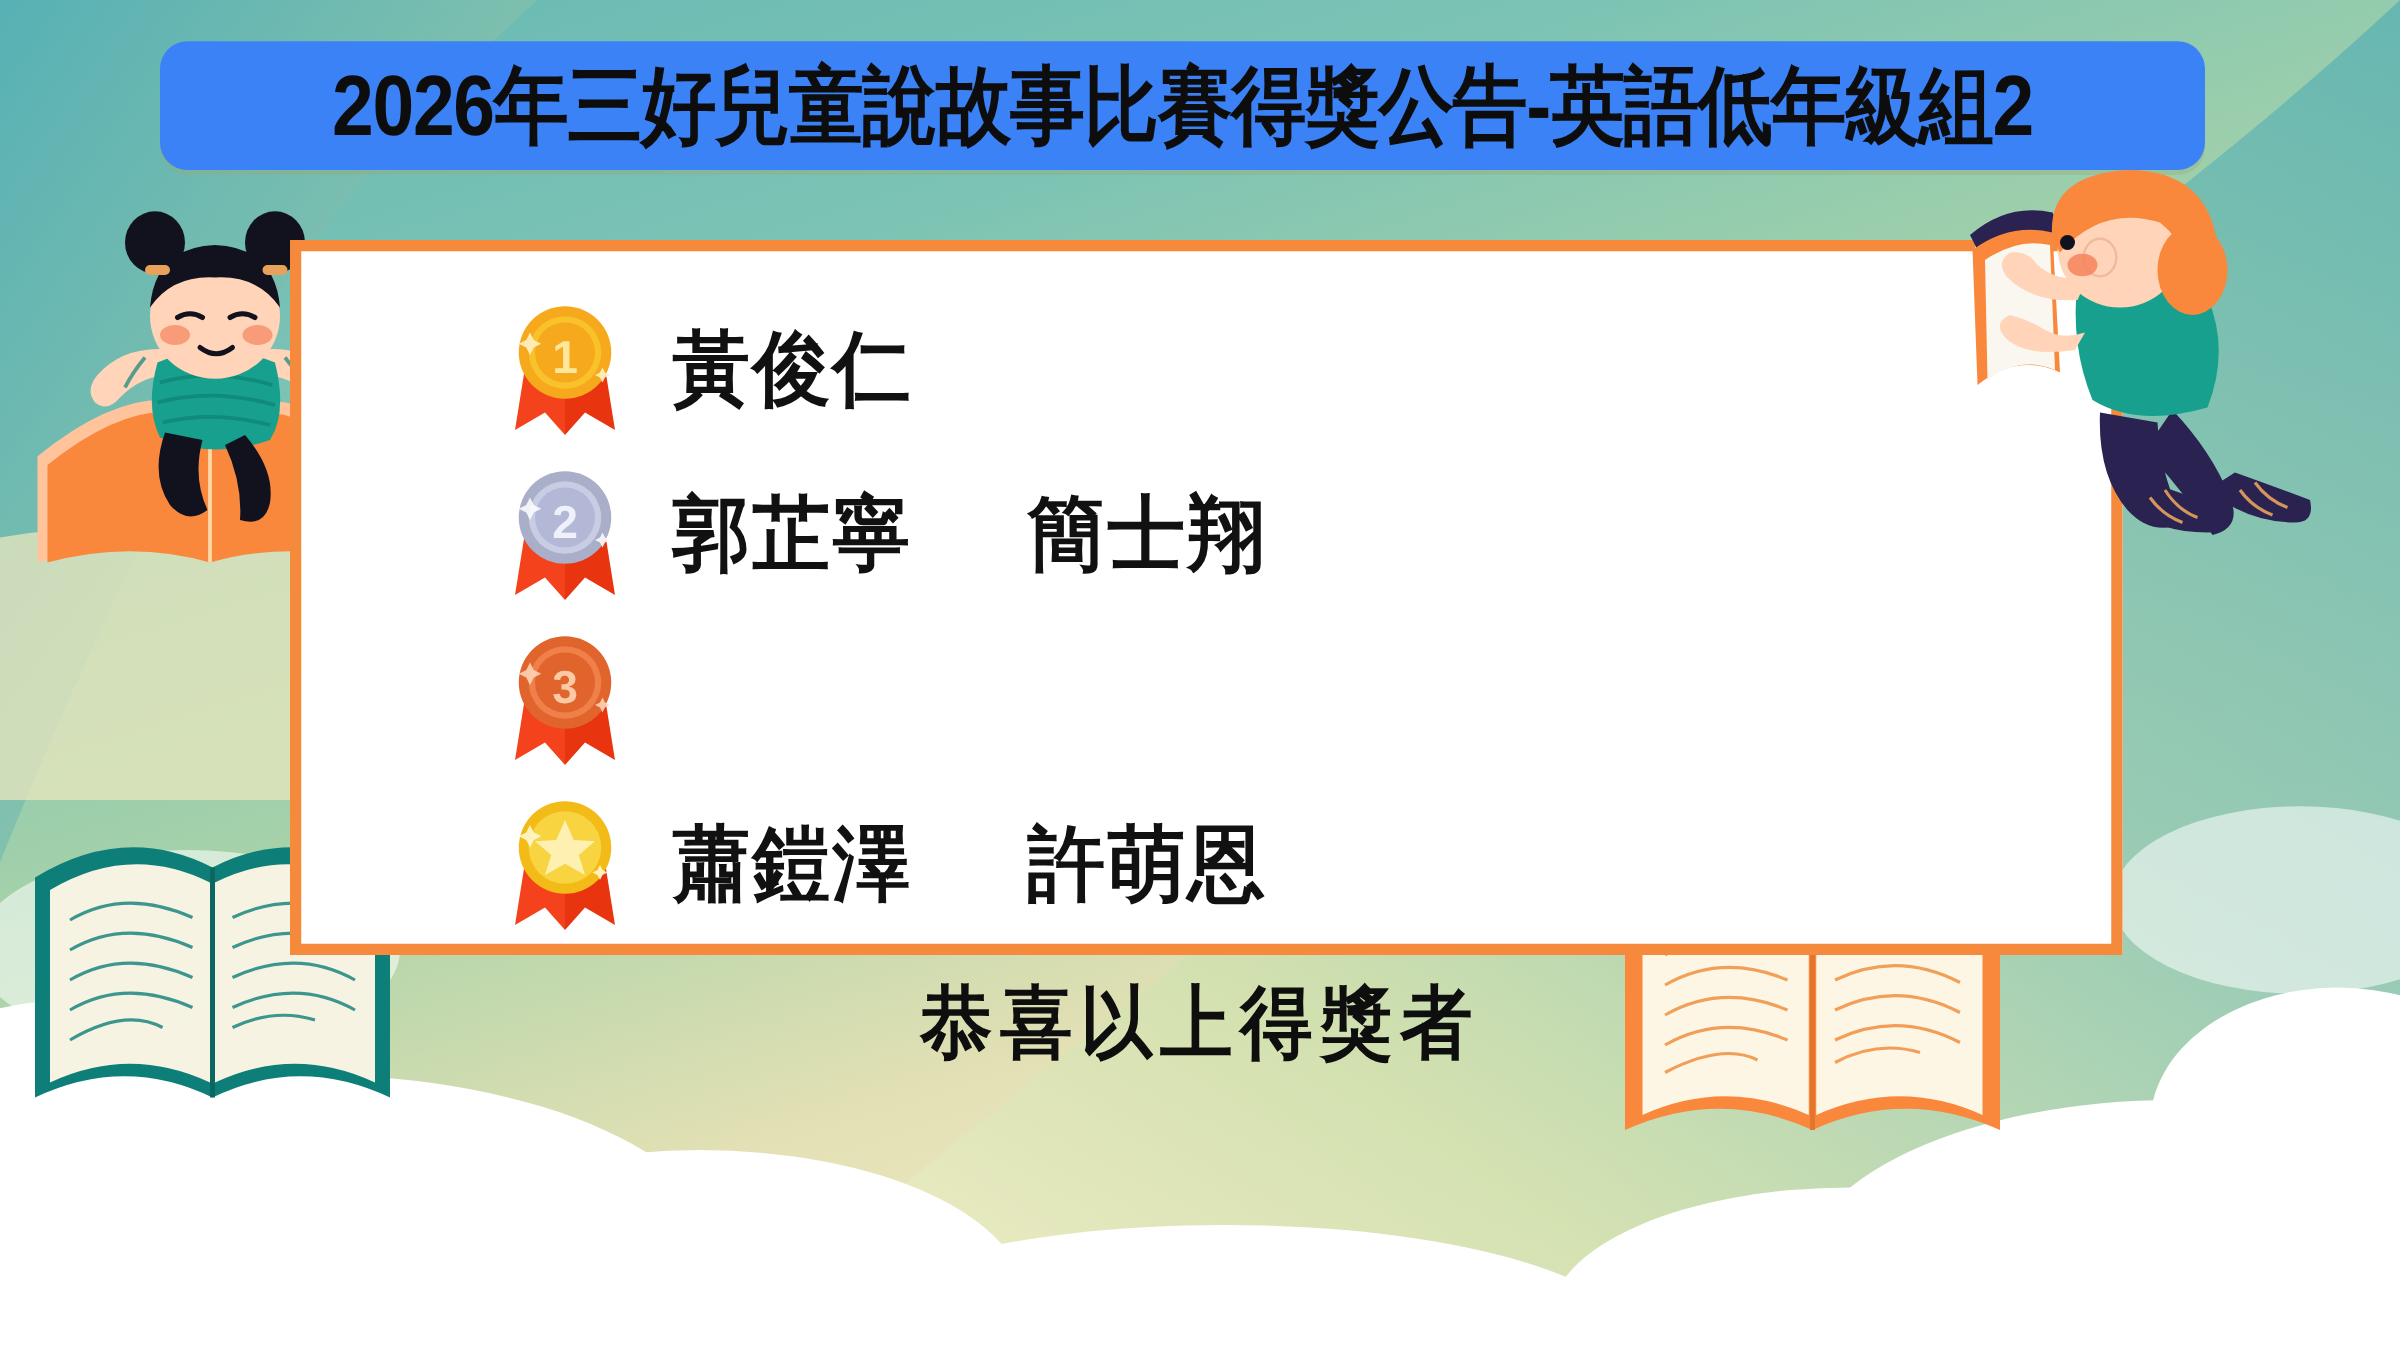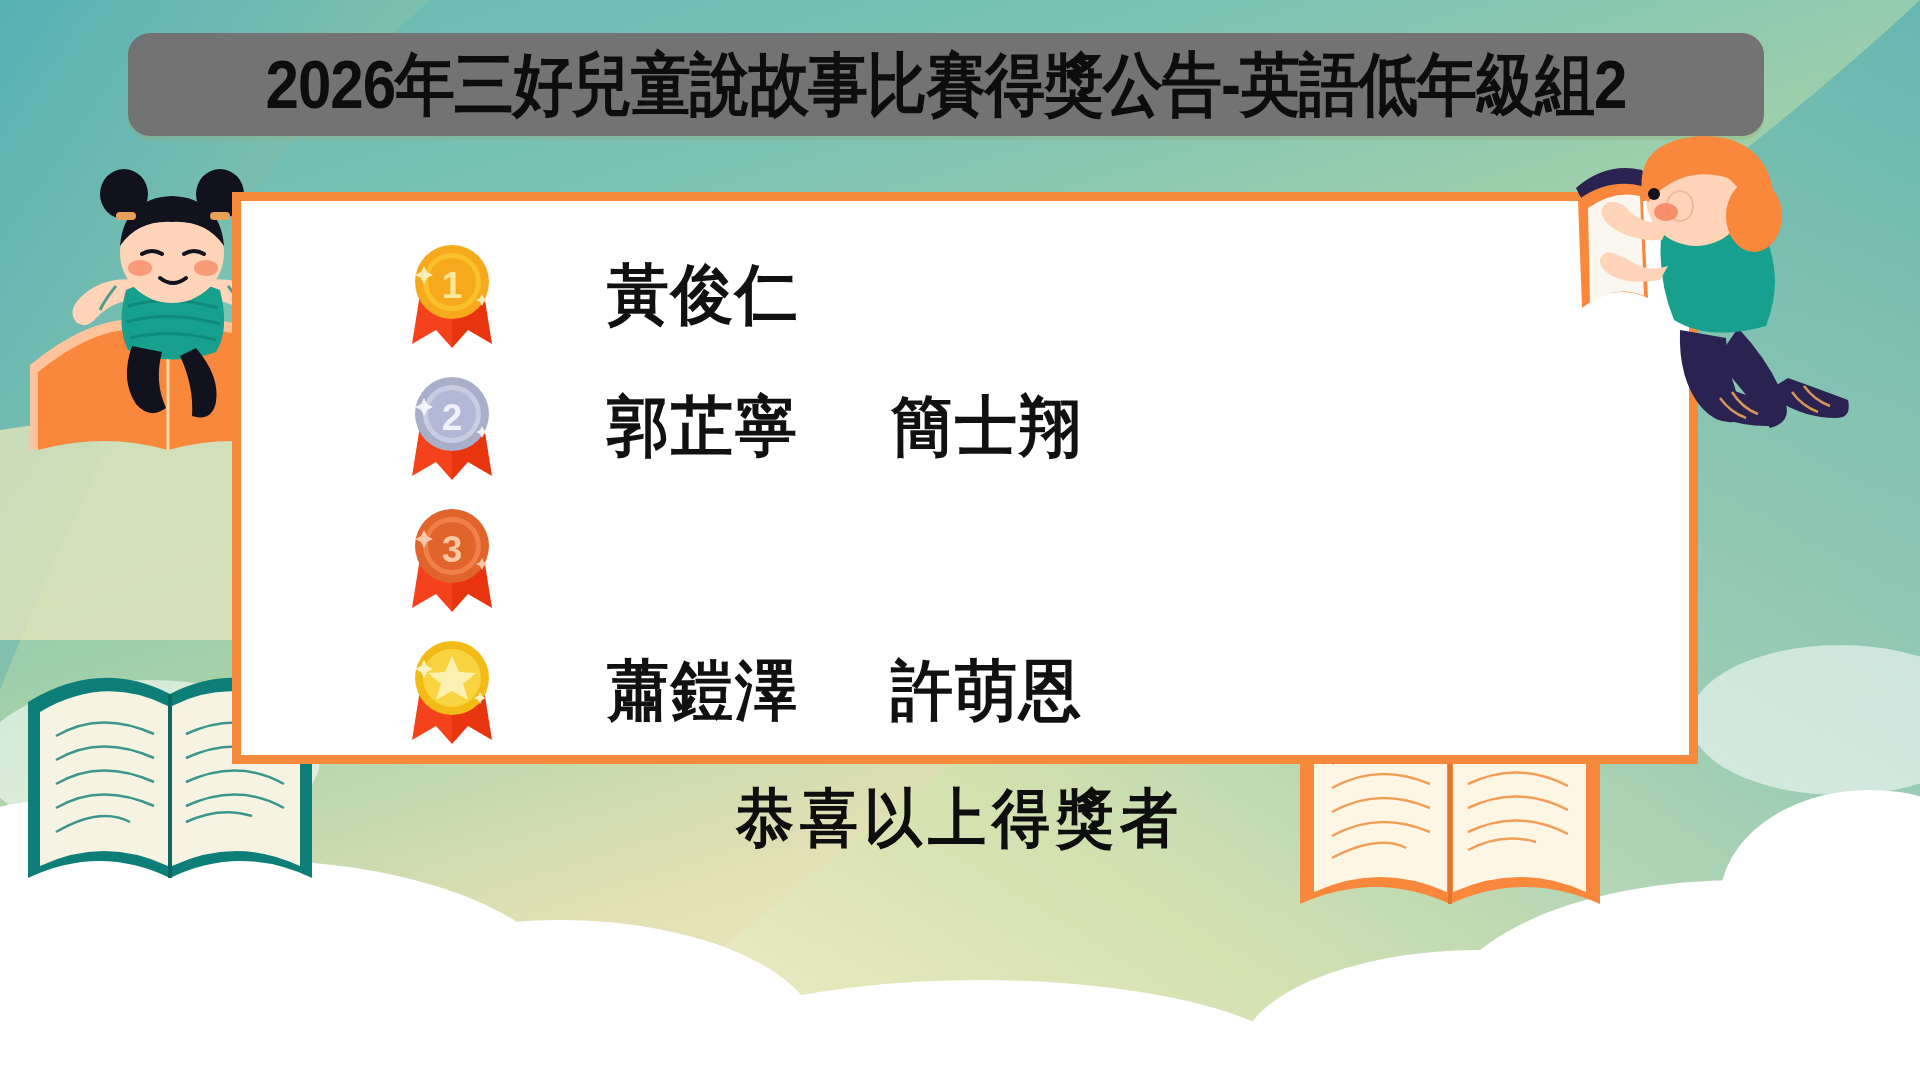--- a/index.html
+++ b/index.html
@@ -11,21 +11,21 @@
   }
 
   
   #bg { position:absolute; inset:0; z-index:0; }
 
   
   .title-card{
     position:absolute;
     left:128px; top:33px;
     width:1636px; height:103px;
-    background:#737373;
+    background:#3b82f6;
     border-radius:22px;
     box-shadow:0 4px 0 rgba(150,170,120,.35);
     display:flex; align-items:center; justify-content:center;
     z-index:6;
   }
   .title-card .title{
     font-size:60px;
     font-weight:bold;
     letter-spacing:-1px;
     color:#0d0d0d;
@@ -49,21 +49,21 @@
     padding:34px 0 0 165px;
     display:flex; flex-direction:column;
     gap:12px;
   }
   .winner-row{
     display:flex;
     align-items:center;
     height:120px;
   }
   .medal{ width:92px; height:110px; flex:0 0 92px; position:relative; }
-  .names{ display:flex; margin-left:109px; }
+  .names{ display:flex; margin-left:40px; }
   .name{
     font-size:62px;
     font-weight:bold;
     color:#111;
     letter-spacing:2px;
     white-space:nowrap;
     transform:scaleY(1.06);
   }
   .name + .name{ margin-left:92px; }
 

